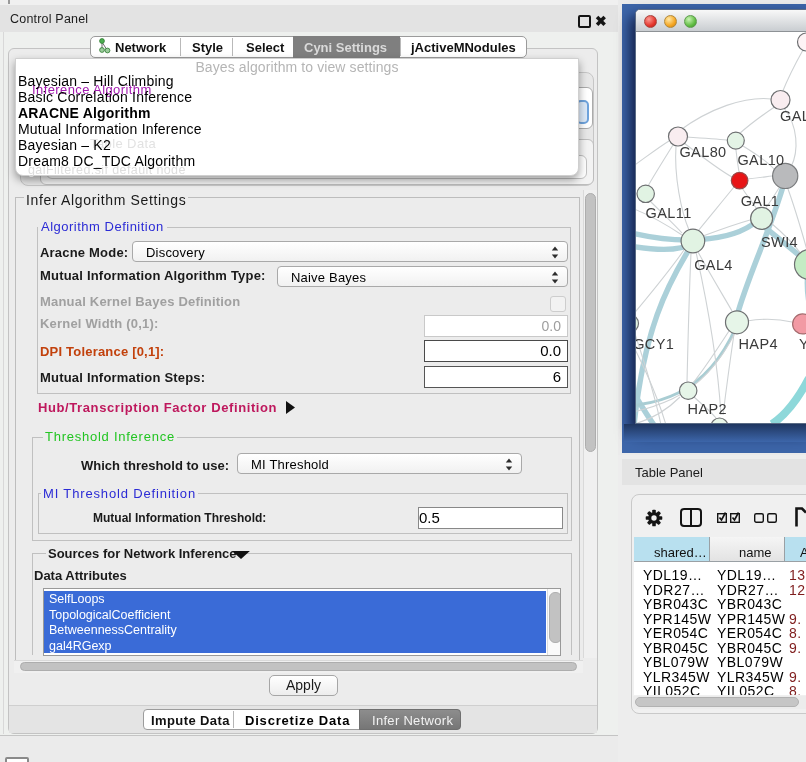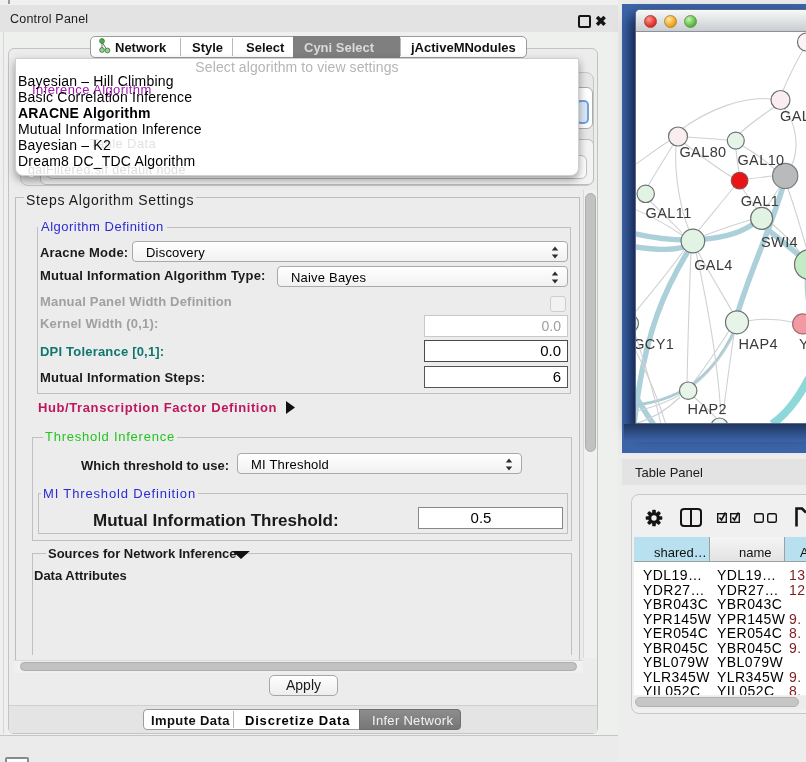--- a/index.html
+++ b/index.html
@@ -38,25 +38,25 @@
   <svg class="abs" style="left:99px;top:38px;" width="12" height="16" viewBox="0 0 12 16">
     <line x1="3" y1="4" x2="8" y2="12" stroke="#6b6b6b" stroke-width="1"></line>
     <line x1="3" y1="4" x2="3" y2="12" stroke="#6b6b6b" stroke-width="1"></line>
     <circle cx="3" cy="3" r="2.4" fill="#4caf50" stroke="#2c7a2f" stroke-width="0.8"></circle>
     <circle cx="3" cy="12" r="2.4" fill="#9ccc9c" stroke="#2c7a2f" stroke-width="0.8"></circle>
     <circle cx="8.5" cy="12.5" r="2.4" fill="#9ccc9c" stroke="#2c7a2f" stroke-width="0.8"></circle>
   </svg>
   <div class="abs b" style="left:115px;top:40px;font-size:13px;color:#111;">Network</div>
   <div class="abs b" style="left:192px;top:40px;font-size:13px;color:#111;">Style</div>
   <div class="abs b" style="left:246px;top:40px;font-size:13px;color:#111;">Select</div>
-  <div class="abs b" style="left:304px;top:40px;font-size:13px;color:#dadada;">Cyni Select</div>
+  <div class="abs b" style="left:304px;top:40px;font-size:13px;color:#dadada;">Cyni Settings</div>
   <div class="abs b" style="left:411px;top:40px;font-size:13px;color:#111;">jActiveMNodules</div>
 
   <div class="abs" style="left:15px;top:197px;width:565px;height:472px;border:1px solid #bdbdbd;border-bottom:none;box-sizing:border-box;"></div>
-  <div class="abs" style="left:24px;top:192px;font-size:14px;color:#1a1a1a;background:#ececec;padding:0 2px;letter-spacing:0.65px;">Steps Algorithm Settings</div>
+  <div class="abs" style="left:24px;top:192px;font-size:14px;color:#1a1a1a;background:#ececec;padding:0 2px;letter-spacing:0.65px;">Infer Algorithm Settings</div>
 
   <div class="abs" style="left:37px;top:227px;width:534px;height:167px;border:1px solid #c0c0c0;box-sizing:border-box;"></div>
   <div class="abs" style="left:38px;top:219px;font-size:13px;color:#2b2bd5;background:#ececec;padding:0 3px;letter-spacing:0.5px;">Algorithm Definition</div>
 
   <div class="abs b" style="left:40px;top:245px;font-size:13px;color:#1a1a1a;letter-spacing:0.2px;">Aracne Mode:</div>
   <div class="abs b" style="left:40px;top:268px;font-size:13px;color:#1a1a1a;letter-spacing:0.2px;">Mutual Information Algorithm Type:</div>
 
   <div class="abs combo" style="left:132px;top:241px;width:436px;height:21px;">
       <span class="ctext">Discovery</span>
     <svg class="carr" width="8" height="13" viewBox="0 0 8 13">
@@ -65,27 +65,27 @@
       </svg>
   </div>
   <div class="abs combo" style="left:277px;top:266px;width:291px;height:21px;">
       <span class="ctext">Naive Bayes</span>
     <svg class="carr" width="8" height="13" viewBox="0 0 8 13">
         <path d="M4 0.5 L7.2 4.5 L0.8 4.5 Z" fill="#2c2c2c"></path>
         <path d="M4 12.5 L7.2 8.5 L0.8 8.5 Z" fill="#2c2c2c"></path>
       </svg>
   </div>
 
-  <div class="abs b" style="left:40px;top:294px;font-size:13px;color:#a0a0a0;letter-spacing:0.2px;">Manual Panel Width Definition</div>
+  <div class="abs b" style="left:40px;top:294px;font-size:13px;color:#a0a0a0;letter-spacing:0.2px;">Manual Kernel Bayes Definition</div>
   <div class="abs" style="left:550px;top:296px;width:16px;height:16px;background:#f2f2f2;border:1px solid #cdcdcd;border-radius:3px;box-sizing:border-box;"></div>
 
   <div class="abs b" style="left:40px;top:316px;font-size:13px;color:#a0a0a0;letter-spacing:0.2px;">Kernel Width (0,1):</div>
   <div class="abs" style="left:424px;top:315px;width:144px;height:22px;background:#fff;border:1px solid #c9c9c9;box-sizing:border-box;font-size:14px;color:#9e9e9e;text-align:right;line-height:20px;padding-right:6px;">0.0</div>
 
-  <div class="abs b" style="left:40px;top:344px;font-size:13px;color:#0f766e;letter-spacing:0.2px;">DPI Tolerance [0,1]:</div>
+  <div class="abs b" style="left:40px;top:344px;font-size:13px;color:#c2410c;letter-spacing:0.2px;">DPI Tolerance [0,1]:</div>
   <div class="abs" style="left:424px;top:340px;width:144px;height:22px;background:#fff;border:1.5px solid #4a4a4a;box-sizing:border-box;font-size:15px;color:#000;text-align:right;line-height:19px;padding-right:6px;">0.0</div>
 
   <div class="abs b" style="left:40px;top:370px;font-size:13px;color:#1a1a1a;letter-spacing:0.2px;">Mutual Information Steps:</div>
   <div class="abs" style="left:424px;top:366px;width:144px;height:22px;background:#fff;border:1px solid #555;box-sizing:border-box;font-size:15px;color:#000;text-align:right;line-height:20px;padding-right:6px;">6</div>
 
   <div class="abs b" style="left:38px;top:400px;font-size:13px;color:#be185d;letter-spacing:0.6px;">Hub/Transcription Factor Definition</div>
   <svg class="abs" style="left:284px;top:401px;" width="12" height="13" viewBox="0 0 12 13">
       <path d="M2 0 L11 6.5 L2 13 Z" fill="#111"></path>
     </svg>
 
@@ -95,50 +95,56 @@
   <div class="abs combo" style="left:237px;top:453px;width:285px;height:21px;">
       <span class="ctext">MI Threshold</span>
     <svg class="carr" width="8" height="13" viewBox="0 0 8 13">
         <path d="M4 0.5 L7.2 4.5 L0.8 4.5 Z" fill="#2c2c2c"></path>
         <path d="M4 12.5 L7.2 8.5 L0.8 8.5 Z" fill="#2c2c2c"></path>
       </svg>
   </div>
 
   <div class="abs" style="left:38px;top:493px;width:530px;height:41px;border:1px solid #c0c0c0;box-sizing:border-box;"></div>
   <div class="abs" style="left:41px;top:486px;font-size:13px;color:#2b2bd5;background:#ececec;padding:0 2px;letter-spacing:0.85px;">MI Threshold Definition</div>
-  <div class="abs b" style="left:58px;top:511px;font-size:17px;color:#1a1a1a;padding-left:35px;">Mutual Information Threshold:</div>
-  <div class="abs" style="left:418px;top:507px;width:145px;height:22px;background:#fff;border:1px solid #888;box-sizing:border-box;font-size:15px;color:#000;text-align:center;line-height:20px;padding-right:19px;">0.5</div>
+  <div class="abs b" style="left:58px;top:511px;font-size:12px;color:#1a1a1a;padding-left:35px;">Mutual Information Threshold:</div>
+  <div class="abs" style="left:418px;top:507px;width:145px;height:22px;background:#fff;border:1px solid #888;box-sizing:border-box;font-size:15px;color:#000;text-align:left;line-height:20px;padding-right:19px;">0.5</div>
 
   <div class="abs" style="left:32px;top:553px;width:540px;height:102px;border:1px solid #c0c0c0;border-bottom:none;box-sizing:border-box;"></div>
   <div class="abs" style="left:46px;top:546px;font-size:13px;color:#1a1a1a;background:#ececec;padding:0 2px;font-weight:bold;">Sources for Network Inference</div>
   <div class="abs" style="left:231px;top:550px;width:0;height:0;border-left:10px solid transparent;border-right:10px solid transparent;border-top:9px solid #111;"></div>
   <div class="abs" style="left:228px;top:549px;width:28px;height:2px;background:#ececec;"></div>
   <div class="abs b" style="left:34px;top:568px;font-size:13px;color:#1a1a1a;">Data Attributes</div>
 
+  <div class="abs" style="left:43px;top:588px;width:518px;height:68px;background:#fff;border:1px solid #999;box-sizing:border-box;overflow:hidden;">
+    <div style="position:absolute;left:0;top:2px;width:502px;height:62px;background:#3a6bd7;"></div>
+    <div style="position:absolute;left:5px;top:3px;color:#fff;font-size:12.5px;line-height:15.5px;">SelfLoops<br>TopologicalCoefficient<br>BetweennessCentrality<br>gal4RGexp</div>
+    <div style="position:absolute;left:503px;top:0;width:15px;height:68px;background:#fafafa;border-left:1px solid #ddd;"></div>
+    <div style="position:absolute;left:505px;top:3px;width:11px;height:49px;background:#c2c2c2;border-radius:6px;border:1px solid #b0b0b0;"></div>
+  </div>
 
   <div class="abs" style="left:14px;top:660px;width:569px;height:13px;background:#f0f0f0;border-top:1px solid #d9d9d9;box-sizing:border-box;"></div>
   <div class="abs" style="left:20px;top:662px;width:557px;height:9px;background:#c2c2c2;border:1px solid #adadad;border-radius:5px;box-sizing:border-box;"></div>
 
   <div class="abs" style="left:583px;top:190px;width:14px;height:468px;background:#f0f0f0;border-left:1px solid #d9d9d9;box-sizing:border-box;"></div>
   <div class="abs" style="left:585px;top:193px;width:11px;height:259px;background:#c2c2c2;border:1px solid #adadad;border-radius:6px;box-sizing:border-box;"></div>
 
   <div class="abs" style="left:269px;top:675px;width:69px;height:21px;background:linear-gradient(#ffffff,#ededed);border:1px solid #a6a6a6;border-radius:5px;box-sizing:border-box;text-align:center;font-size:14px;color:#1a1a1a;line-height:19px;">Apply</div>
 
   <div class="abs" style="left:9px;top:705px;width:588px;height:28px;background:#e4e4e4;border-top:1px solid #cfcfcf;box-sizing:border-box;"></div>
   <div class="abs" style="left:143px;top:709px;width:318px;height:21px;background:#fff;border:1px solid #9c9c9c;border-radius:4px;box-sizing:border-box;"></div>
   <div class="abs" style="left:233px;top:711px;width:1px;height:17px;background:#b5b5b5;"></div>
   <div class="abs" style="left:359px;top:709px;width:102px;height:21px;background:linear-gradient(#8d8d8d,#767676);border:1px solid #6f6f6f;border-radius:0 4px 4px 0;box-sizing:border-box;"></div>
   <div class="abs b" style="left:151px;top:713px;font-size:13px;color:#111;letter-spacing:0.4px;">Impute Data</div>
   <div class="abs b" style="left:245px;top:713px;font-size:13px;color:#000000;letter-spacing:0.8px;">Discretize Data</div>
   <div class="abs" style="left:372px;top:713px;font-size:13px;color:#f2f2f2;letter-spacing:0.3px;">Infer Network</div>
 
   <div class="abs" style="left:5px;top:757px;width:20px;height:10px;background:#fff;border:2px solid #8a8a8a;border-radius:2px;"></div>
 
   <div class="abs" style="left:15px;top:58px;width:564px;height:118px;background:#fff;border:1px solid #cfcfcf;border-radius:0 0 8px 8px;box-shadow:0 4px 9px rgba(0,0,0,0.38);box-sizing:border-box;"></div>
-  <div class="abs" style="left:15px;top:59px;width:564px;text-align:center;font-size:14px;color:#b5b5b5;letter-spacing:0.1px;">Select algorithm to view settings</div>
+  <div class="abs" style="left:15px;top:59px;width:564px;text-align:center;font-size:14px;color:#b5b5b5;letter-spacing:0.1px;">Bayes algorithm to view settings</div>
   <div class="abs" style="left:32px;top:82px;font-size:13px;color:#a21caf;letter-spacing:0.4px;">Inference Algorithm</div>
   <div class="abs" style="left:90px;top:136px;font-size:13px;color:#e2e2e2;letter-spacing:0.4px;">Table Data</div>
   <div class="abs" style="left:28px;top:163px;font-size:12.5px;color:#dedede;letter-spacing:0.4px;">galFiltered.sif default node</div>
   <div class="abs" style="left:18px;top:73px;font-size:14px;color:#000;line-height:16px;letter-spacing:0.2px;">
     Bayesian – Hill Climbing<br>
     Basic Correlation Inference<br>
     <span class="b">ARACNE Algorithm</span><br>
     Mutual Information Inference<br>
     Bayesian – K2<br>
     Dream8 DC_TDC Algorithm

